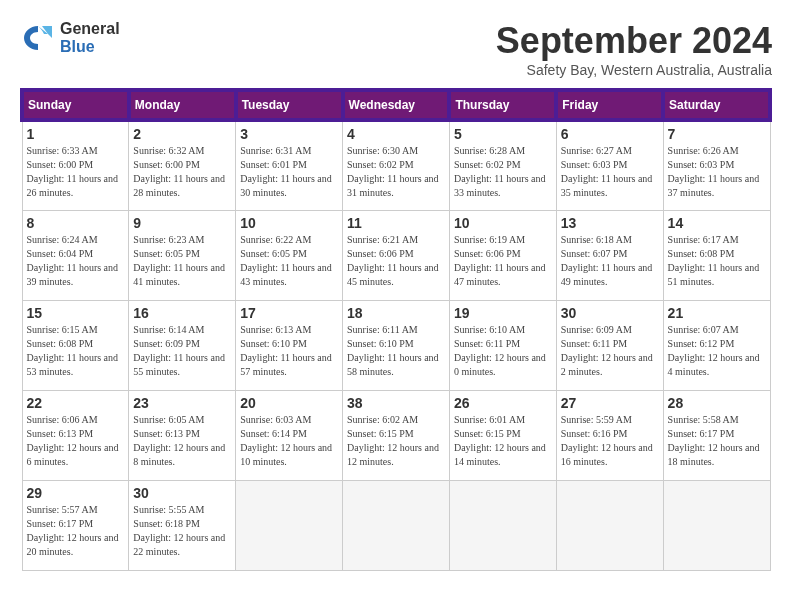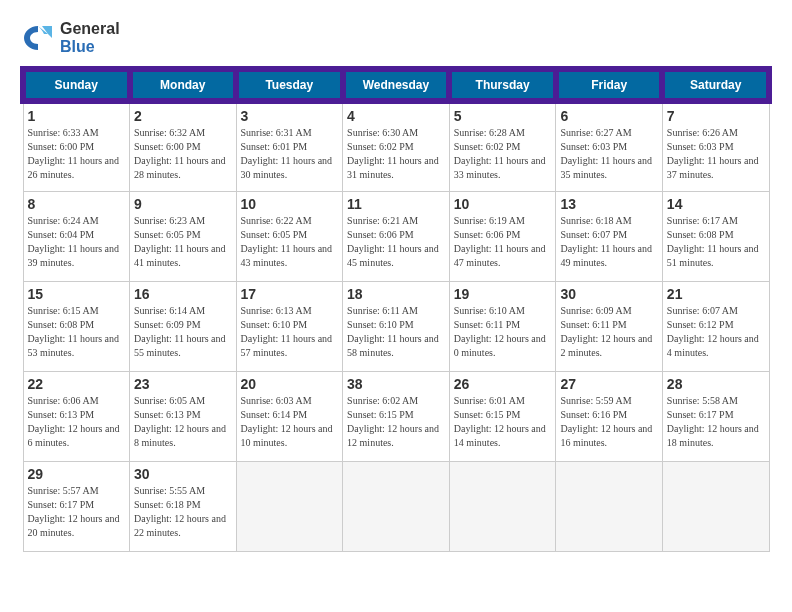--- a/index.html
+++ b/index.html
@@ -27,26 +27,26 @@
     .location-title {
       font-size: 14px;
       color: #555;
     }
     .calendar {
       width: 100%;
       border-collapse: collapse;
       font-size: 11px;
     }
     .calendar th {
-      background-color: #0369a1;
+      background-color: #701a75;
       color: #fff;
       padding: 6px 4px;
-      text-align: center;
+      text-align: left;
       font-size: 12px;
-      border: 6px solid #4c1d95;
+      border: 4px solid #4c1d95;
     }
     .calendar td {
       border: 1px solid #ccc;
       vertical-align: top;
       padding: 4px;
       height: 90px;
       width: 107px;
     }
     .calendar td.empty {
       background: #f5f5f5;
@@ -84,20 +84,24 @@
       <rect x="0" y="0" width="36" height="36" fill="white"></rect>
       <path d="M18 6 C10 6 4 12 4 18 C4 24 10 30 18 30 L18 24 C13 24 10 21 10 18 C10 15 13 12 18 12 Z" fill="#2a6db5"></path>
       <path d="M18 6 L28 14 L24 14 C22 10 20 8 18 6 Z" fill="#5ab4e5"></path>
       <polygon points="22,6 32,6 32,18 28,14" fill="#5ab4e5"></polygon>
     </svg>
     <div class="logo-text-wrapper">
       <span style="font-size:16px; font-weight:bold; color:#333;">General</span>
       <span style="font-size:16px; font-weight:bold; color:#2a6db5;">Blue</span>
     </div>
   </div>
+  <div class="title-area">
+    <div class="month-title">September 2024</div>
+    <div class="location-title">Safety Bay, Western Australia, Australia</div>
+  </div>
 </div>
 
 <table class="calendar">
   <thead>
     <tr>
     <th>Sunday</th>
         <th>Monday</th>
         <th>Tuesday</th>
         <th>Wednesday</th>
         <th>Thursday</th>

